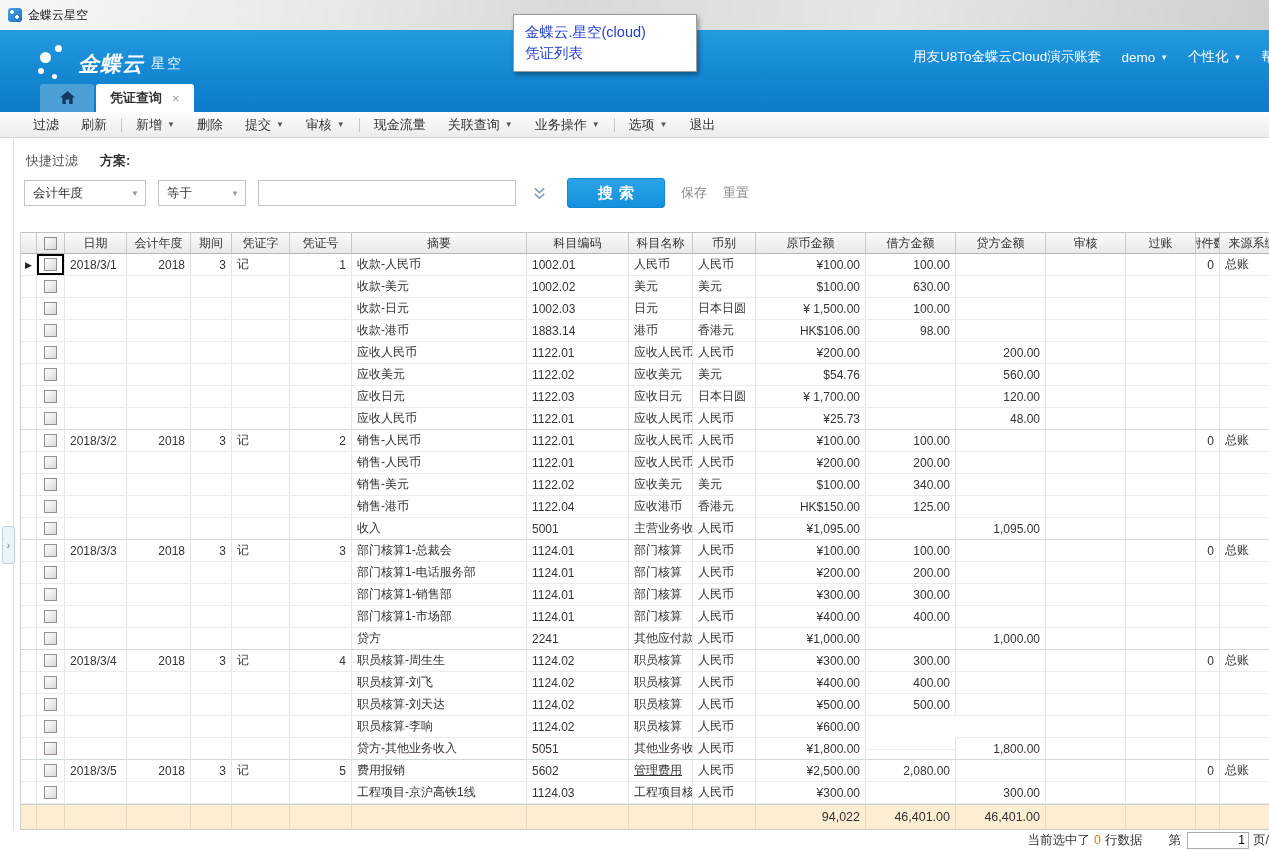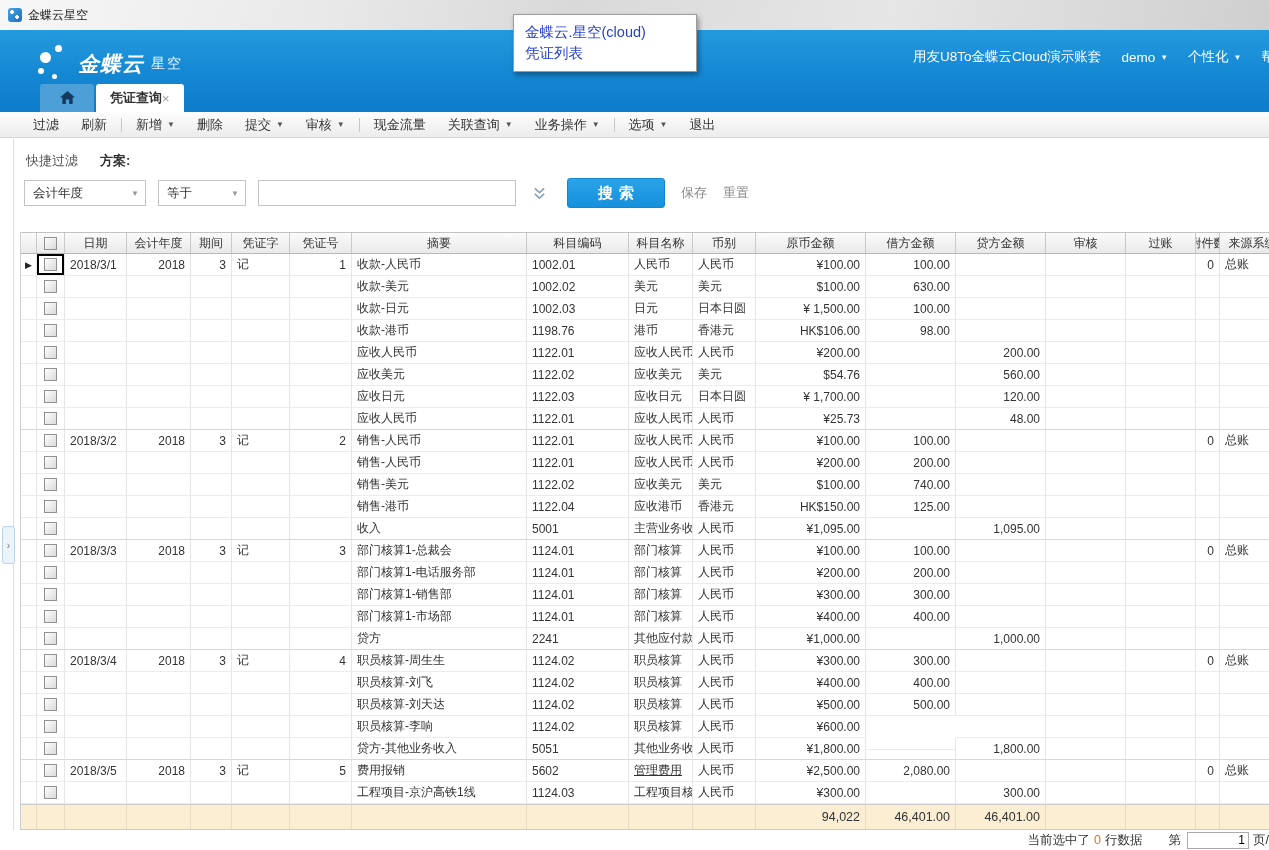--- a/index.html
+++ b/index.html
@@ -27,21 +27,21 @@
   .head-right { position:absolute; right:-6px; top:18px; display:flex; align-items:center; gap:20px;
     color:#fff; font-size:13.5px; white-space:nowrap; }
   .head-right .dd { font-size:8px; margin-left:5px; color:#eaf4fc; }
   .hr-item { display:flex; align-items:center; cursor:pointer; }
 
   
   .tabs { position:absolute; left:40px; bottom:0; display:flex; align-items:flex-end; }
   .tab-home { width:54px; height:28px; background:#4d9fd8; border-radius:3px 3px 0 0;
     display:flex; align-items:center; justify-content:center; margin-right:2px; cursor:pointer; }
   .tab-active { height:28px; background:#fff; border-radius:3px 3px 0 0; padding:0 14px;
-    display:flex; align-items:center; font-size:13px; font-weight:bold; color:#333; cursor:pointer; }
+    display:flex; align-items:center; gap:10px; font-size:13px; font-weight:bold; color:#333; cursor:pointer; }
   .tab-close { font-size:13px; color:#9a9a9a; font-weight:normal; cursor:pointer; }
 
   
   .toolbar { position:absolute; top:112px; left:0; right:0; height:26px;
     background:linear-gradient(180deg,#fdfdfd,#ececec); border-bottom:1px solid #d6d6d6;
     display:flex; align-items:center; padding-left:22px; }
   .tb-item { display:flex; align-items:center; padding:0 11px; height:100%; font-size:13px; color:#333; cursor:pointer; }
   .tb-item .dd { font-size:8px; color:#555; margin-left:5px; }
   .tb-sep { width:1px; height:14px; background:#c8c8c8; margin:0 3px; }
 
@@ -320,21 +320,21 @@
         <div class="gc ac" style="width: 16px; flex: 0 0 auto;"></div>
         <div class="gc ac" style="width: 28px; flex: 0 0 auto;">
           <div class="cb"></div>
         </div>
         <div class="gc al" style="width: 62px; flex: 0 0 auto;"></div>
         <div class="gc ar" style="width: 64px; flex: 0 0 auto;"></div>
         <div class="gc ar" style="width: 41px; flex: 0 0 auto;"></div>
         <div class="gc al" style="width: 58px; flex: 0 0 auto;"></div>
         <div class="gc ar" style="width: 62px; flex: 0 0 auto;"></div>
         <div class="gc al" style="width: 175px; flex: 0 0 auto;">收款-港币</div>
-        <div class="gc al" style="width: 102px; flex: 0 0 auto;">1198.76</div>
+        <div class="gc al" style="width: 102px; flex: 0 0 auto;">1883.14</div>
         <div class="gc al" style="width: 64px; flex: 0 0 auto;">港币</div>
         <div class="gc al" style="width: 63px; flex: 0 0 auto;">香港元</div>
         <div class="gc ar" style="width: 110px; flex: 0 0 auto;">HK$106.00</div>
         <div class="gc ar" style="width: 90px; flex: 0 0 auto;">98.00</div>
         <div class="gc ar" style="width: 90px; flex: 0 0 auto;"></div>
         <div class="gc al" style="width: 80px; flex: 0 0 auto;"></div>
         <div class="gc al" style="width: 70px; flex: 0 0 auto;"></div>
         <div class="gc ar" style="width: 24px; flex: 0 0 auto;"></div>
         <div class="gc al" style="width: 66px; flex: 0 0 auto;"></div>
       </div>
@@ -478,21 +478,21 @@
         <div class="gc al" style="width: 62px; flex: 0 0 auto;"></div>
         <div class="gc ar" style="width: 64px; flex: 0 0 auto;"></div>
         <div class="gc ar" style="width: 41px; flex: 0 0 auto;"></div>
         <div class="gc al" style="width: 58px; flex: 0 0 auto;"></div>
         <div class="gc ar" style="width: 62px; flex: 0 0 auto;"></div>
         <div class="gc al" style="width: 175px; flex: 0 0 auto;">销售-美元</div>
         <div class="gc al" style="width: 102px; flex: 0 0 auto;">1122.02</div>
         <div class="gc al" style="width: 64px; flex: 0 0 auto;">应收美元</div>
         <div class="gc al" style="width: 63px; flex: 0 0 auto;">美元</div>
         <div class="gc ar" style="width: 110px; flex: 0 0 auto;">$100.00</div>
-        <div class="gc ar" style="width: 90px; flex: 0 0 auto;">740.00</div>
+        <div class="gc ar" style="width: 90px; flex: 0 0 auto;">340.00</div>
         <div class="gc ar" style="width: 90px; flex: 0 0 auto;"></div>
         <div class="gc al" style="width: 80px; flex: 0 0 auto;"></div>
         <div class="gc al" style="width: 70px; flex: 0 0 auto;"></div>
         <div class="gc ar" style="width: 24px; flex: 0 0 auto;"></div>
         <div class="gc al" style="width: 66px; flex: 0 0 auto;"></div>
       </div>
       <div class="grow">
         <div class="gc ac" style="width: 16px; flex: 0 0 auto;"></div>
         <div class="gc ac" style="width: 28px; flex: 0 0 auto;">
           <div class="cb"></div>

